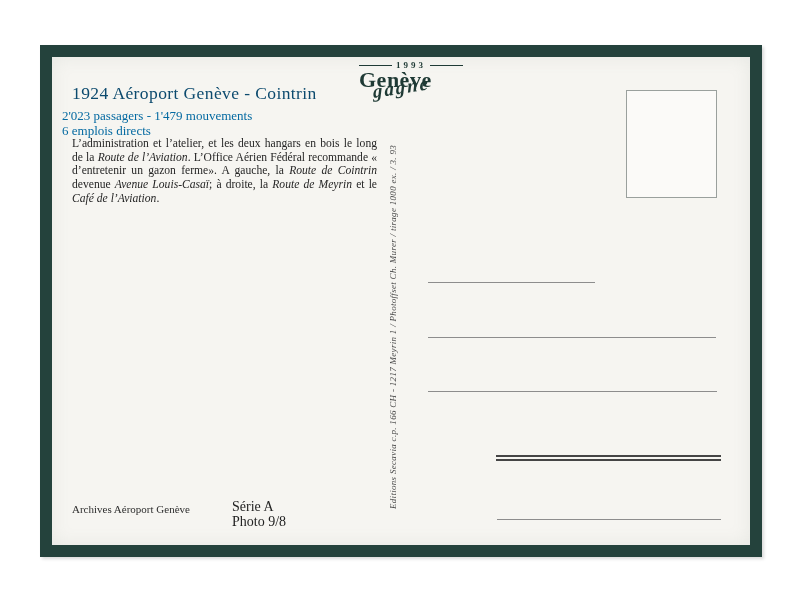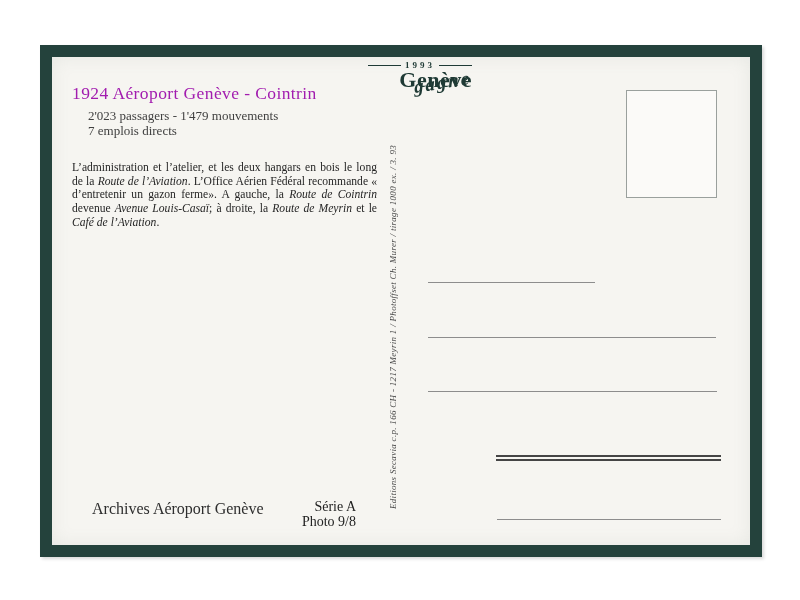--- a/index.html
+++ b/index.html
@@ -12,36 +12,36 @@
     box-shadow: 2px 2px 3px rgba(0,0,0,0.15);
   }
   .card {
     position: absolute; left: 12px; top: 12px; width: 698px; height: 488px;
     background: #f6f5f1;
     box-shadow: inset 0 0 18px rgba(120,140,130,0.12);
   }
 
   .title {
     position: absolute; left: 20px; top: 26px;
-    font-size: 17.5px; letter-spacing: 0.4px; color: #a21caf; text-align: right;
+    font-size: 17.5px; letter-spacing: 0.4px; color: #0c4a6e; text-align: right;
   }
   .stats {
-    position: absolute; left: 36px; top: 52px;
-    font-size: 13px; line-height: 14.5px; color: #404040;
+    position: absolute; left: 10px; top: 52px;
+    font-size: 13px; line-height: 14.5px; color: #0369a1;
   }
 
   .description {
-    position: absolute; left: 20px; top: 104px; width: 305px;
+    position: absolute; left: 20px; top: 80px; width: 305px;
     font-size: 11.6px; line-height: 13.7px; text-align: justify; color: #252525;
   }
   .description .it { font-style: italic; }
 
   .logo {
-    position: absolute; left: 316px; top: 3px; width: 104px;
-    color: #1f3a35; text-align: right;
+    position: absolute; left: 307px; top: 3px; width: 104px;
+    color: #1f3a35; text-align: left;
   }
   .logo-year {
     display: flex; align-items: center; gap: 4px;
     font-size: 9px; font-weight: bold; letter-spacing: 3px;
   }
   .logo-year::before, .logo-year::after { content: ""; flex: 1; border-top: 1.5px solid #1f3a35; }
   .logo-name {
     font-size: 22px; font-weight: bold; letter-spacing: 0.5px; margin-top: -3px;
   }
   .logo-script {
@@ -67,38 +67,38 @@
   .addr-line-2 { left: 376px; top: 280px; width: 288px; }
   .addr-line-3 { left: 376px; top: 334px; width: 289px; }
   .addr-line-thick {
     position: absolute; left: 444px; top: 398px; width: 225px; height: 6px;
     border-top: 2px solid #454545; border-bottom: 2px solid #454545;
   }
   .addr-line-5 { left: 445px; top: 462px; width: 224px; }
 
   .credits {
     position: absolute; left: 20px; top: 445px;
-    font-size: 16px; line-height: 14.5px; color: #2e2e2e; margin-left: 20px;
+    font-size: 11px; line-height: 14.5px; color: #2e2e2e;
   }
   .series {
     position: absolute; left: 180px; top: 442px; width: 124px;
-    text-align: right; font-size: 14px; line-height: 15px; color: #222;
+    text-align: left; font-size: 14px; line-height: 15px; color: #222;
   }
 </style>
 </head>
 <body>
 
 <div class="frame">
   <div class="card">
 
     <div class="title">1924 Aéroport Genève - Cointrin</div>
 
     <div class="stats">
       <div>2'023 passagers - 1'479 mouvements</div>
-      <div>7 emplois directs</div>
+      <div>6 emplois directs</div>
     </div>
 
     <div class="logo">
       <div class="logo-year">1993</div>
       <div class="logo-name">Genève</div>
       <div class="logo-script">gagne</div>
     </div>
 
     <div class="stamp-box"></div>
 

